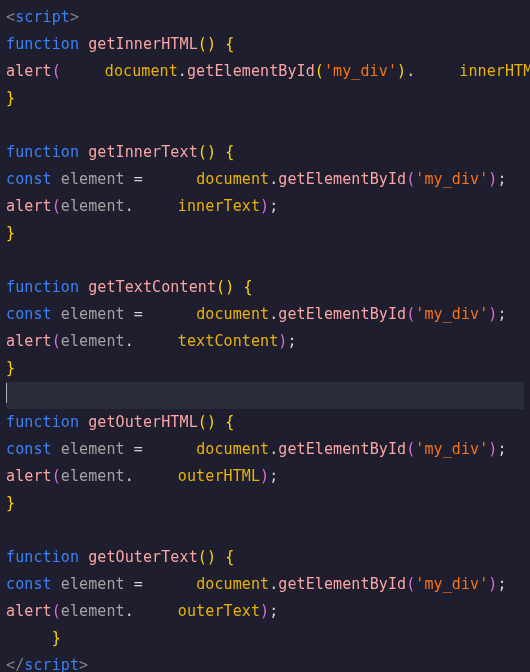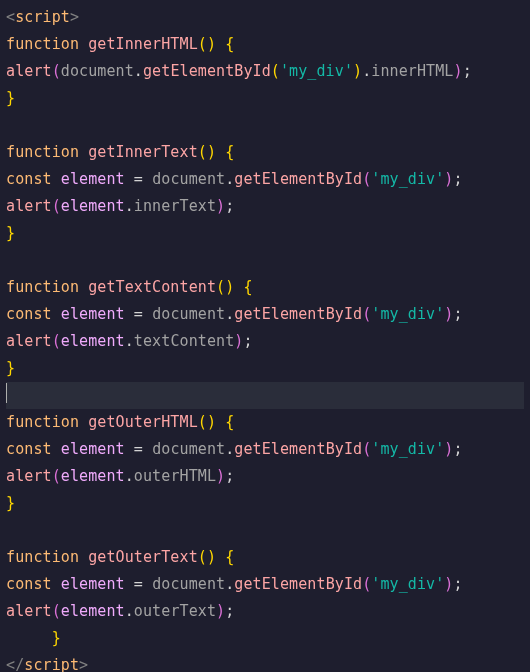--- a/index.html
+++ b/index.html
@@ -16,28 +16,28 @@
     font-family: "Consolas", "Menlo", "Monaco", monospace;
     font-size: 15px;
     line-height: 27px;
     color: #d4d4d4;
     white-space: pre;
     letter-spacing: 0.1px;
   }
   .line { display: block; min-height: 27px; }
   .line.hl { background: #2a2d3a; position: relative; }
   .tok-tag     { color: #808080; }
-  .tok-kw      { color: #fdba74; }
+  .tok-kw      { color: #3b82f6; }
   .tok-fn      { color: #fca5a5; }
-  .tok-var     { color: #a3a3a3; }
-  .tok-const   { color: #f0abfc; }
+  .tok-var     { color: #eab308; margin-left: 44px; }
+  .tok-const   { color: #a3a3a3; }
   .tok-punc    { color: #d4d4d4; }
   .tok-brace   { color: #ffd700; }
   .tok-brace2  { color: #da70d6; }
-  .tok-str     { color: #14b8a6; }
+  .tok-str     { color: #f97316; }
   .cursor {
     display: inline-block;
     width: 0;
     border-left: 1.5px solid #aeafad;
     height: 20px;
     vertical-align: -3px;
     margin-right: -1.5px;
   }
 </style>
 </head>

